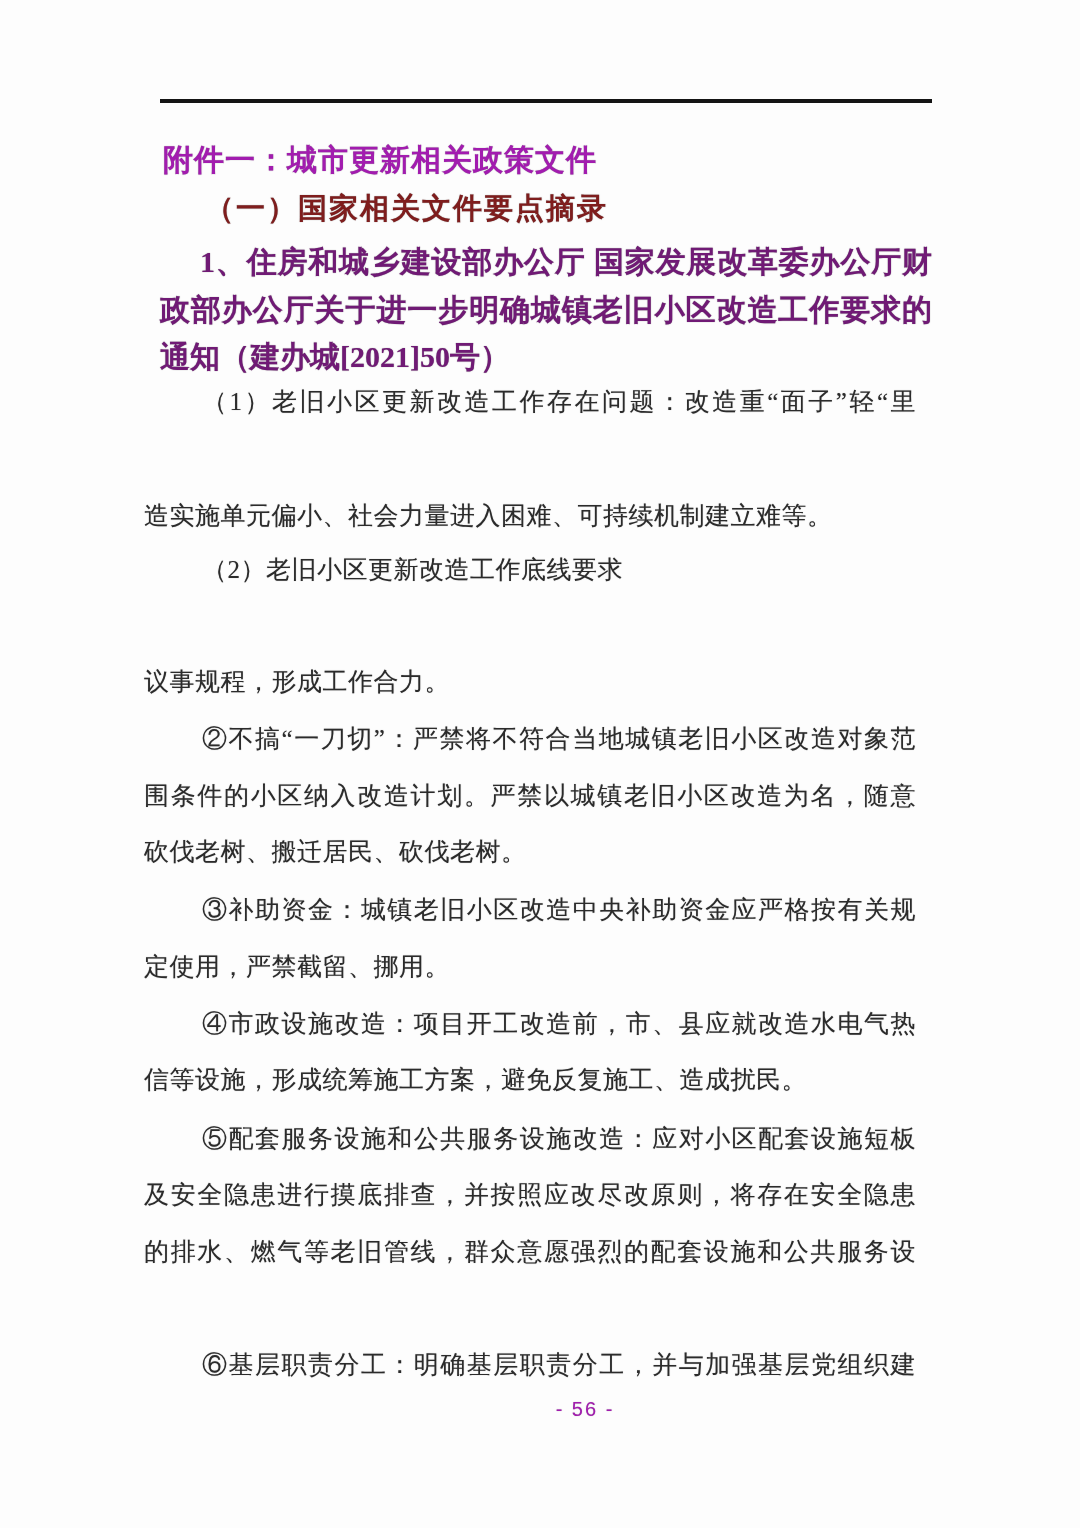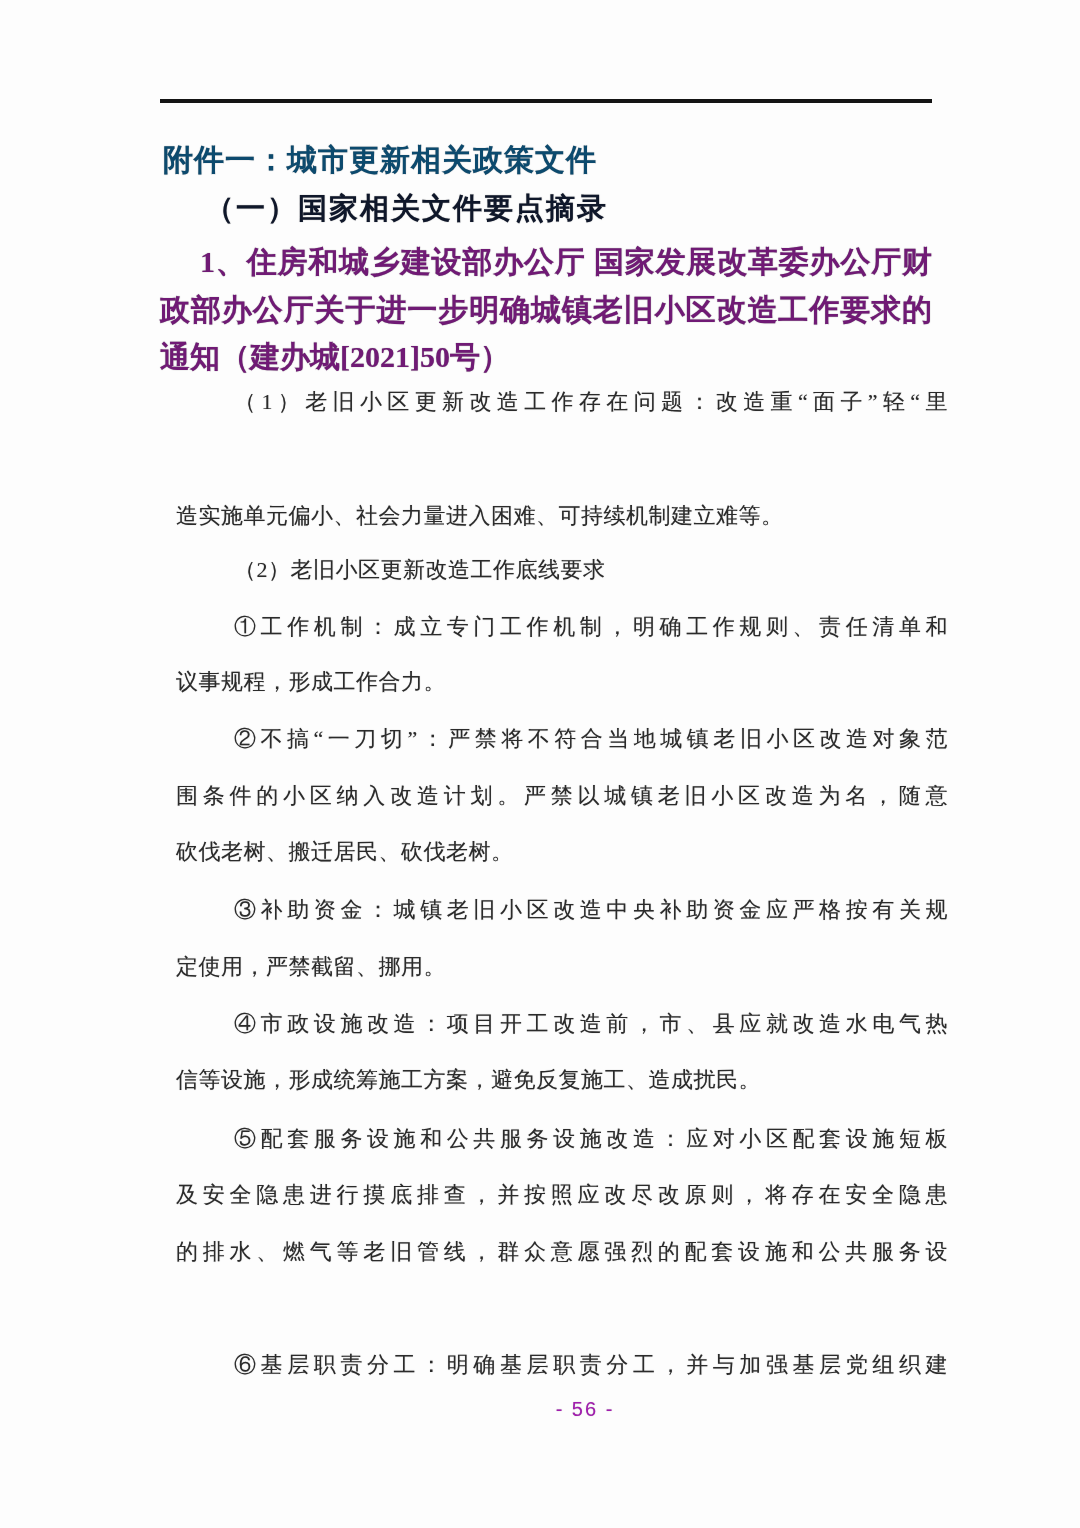--- a/index.html
+++ b/index.html
@@ -11,41 +11,41 @@
     overflow:hidden;
   }
   .page{position:absolute;inset:0;background:#fdfdfd;}
   .rule{
     position:absolute;left:160px;top:99px;width:772px;height:4px;
     background:#141414;
   }
   .attachment-title{
     position:absolute;left:163px;top:142px;width:780px;
     font-family:"DejaVu Sans","Liberation Sans",sans-serif;
-    font-weight:bold;font-size:30px;line-height:36px;color:#0c4a6e;
+    font-weight:bold;font-size:30px;line-height:36px;color:#a21caf;
     text-shadow:0 0 1px rgba(20,20,20,.45);
     letter-spacing:1px;white-space:nowrap;
   }
   .section-heading{
     position:absolute;left:205px;top:190px;width:740px;
-    font-weight:bold;font-size:29px;line-height:36px;color:#0f172a;
+    font-weight:bold;font-size:29px;line-height:36px;color:#7f1d1d;
     text-shadow:0 0 1px rgba(20,20,20,.5);
     letter-spacing:2px;white-space:nowrap;
   }
   .dt{
     position:absolute;left:160px;width:772px;
     font-weight:bold;font-size:30px;line-height:38px;color:#701a75;
     text-shadow:0 0 1px rgba(20,20,20,.5);
     text-align:justify;
   }
   .dt.fill{text-align-last:justify;}
   .dt.ind{padding-left:40px;width:732px;}
   .line{
-    position:absolute;left:176px;width:772px;
-    font-size:22px;line-height:33px;color:#2b2b2b;
+    position:absolute;left:144px;width:772px;
+    font-size:25px;line-height:33px;color:#2b2b2b;
     text-shadow:0 0 1px rgba(45,45,45,.4);
     text-align:justify;letter-spacing:.5px;
   }
   .line.fill{text-align-last:justify;}
   .line.ind{padding-left:58px;width:714px;}
   .page-number{
     position:absolute;left:0;top:1398px;width:1080px;
     text-align:center;font-size:20px;color:#a21caf;
     font-family:"Liberation Sans","DejaVu Sans",sans-serif;
     text-shadow:0 0 1px rgba(45,45,45,.35);
@@ -66,21 +66,20 @@
 
   <div class="dt ind fill" style="top:243px">1、住房和城乡建设部办公厅 国家发展改革委办公厅财</div>
   <div class="dt fill" style="top:291px">政部办公厅关于进一步明确城镇老旧小区改造工作要求的</div>
   <div class="dt" style="top:338px">通知（建办城[2021]50号）</div>
 
   <div class="line ind fill" style="top:385px">（1）老旧小区更新改造工作存在问题：改造重“面子”轻“里</div>
   <div class="line" style="top:499px">造实施单元偏小、社会力量进入困难、可持续机制建立难等。</div>
 
   <div class="line ind" style="top:553px">（2）老旧小区更新改造工作底线要求</div>
 
-  <div class="line ind fill" style="top:610px">①工作机制：成立专门工作机制，明确工作规则、责任清单和</div>
   <div class="line" style="top:665px">议事规程，形成工作合力。</div>
 
   <div class="line ind fill" style="top:722px">②不搞“一刀切”：严禁将不符合当地城镇老旧小区改造对象范</div>
   <div class="line fill" style="top:779px">围条件的小区纳入改造计划。严禁以城镇老旧小区改造为名，随意</div>
   <div class="line" style="top:835px">砍伐老树、搬迁居民、砍伐老树。</div>
 
   <div class="line" style="top:950px">定使用，严禁截留、挪用。</div>
   <div class="line ind fill" style="top:893px">③补助资金：城镇老旧小区改造中央补助资金应严格按有关规</div>
 
   <div class="line ind fill" style="top:1007px">④市政设施改造：项目开工改造前，市、县应就改造水电气热</div>

